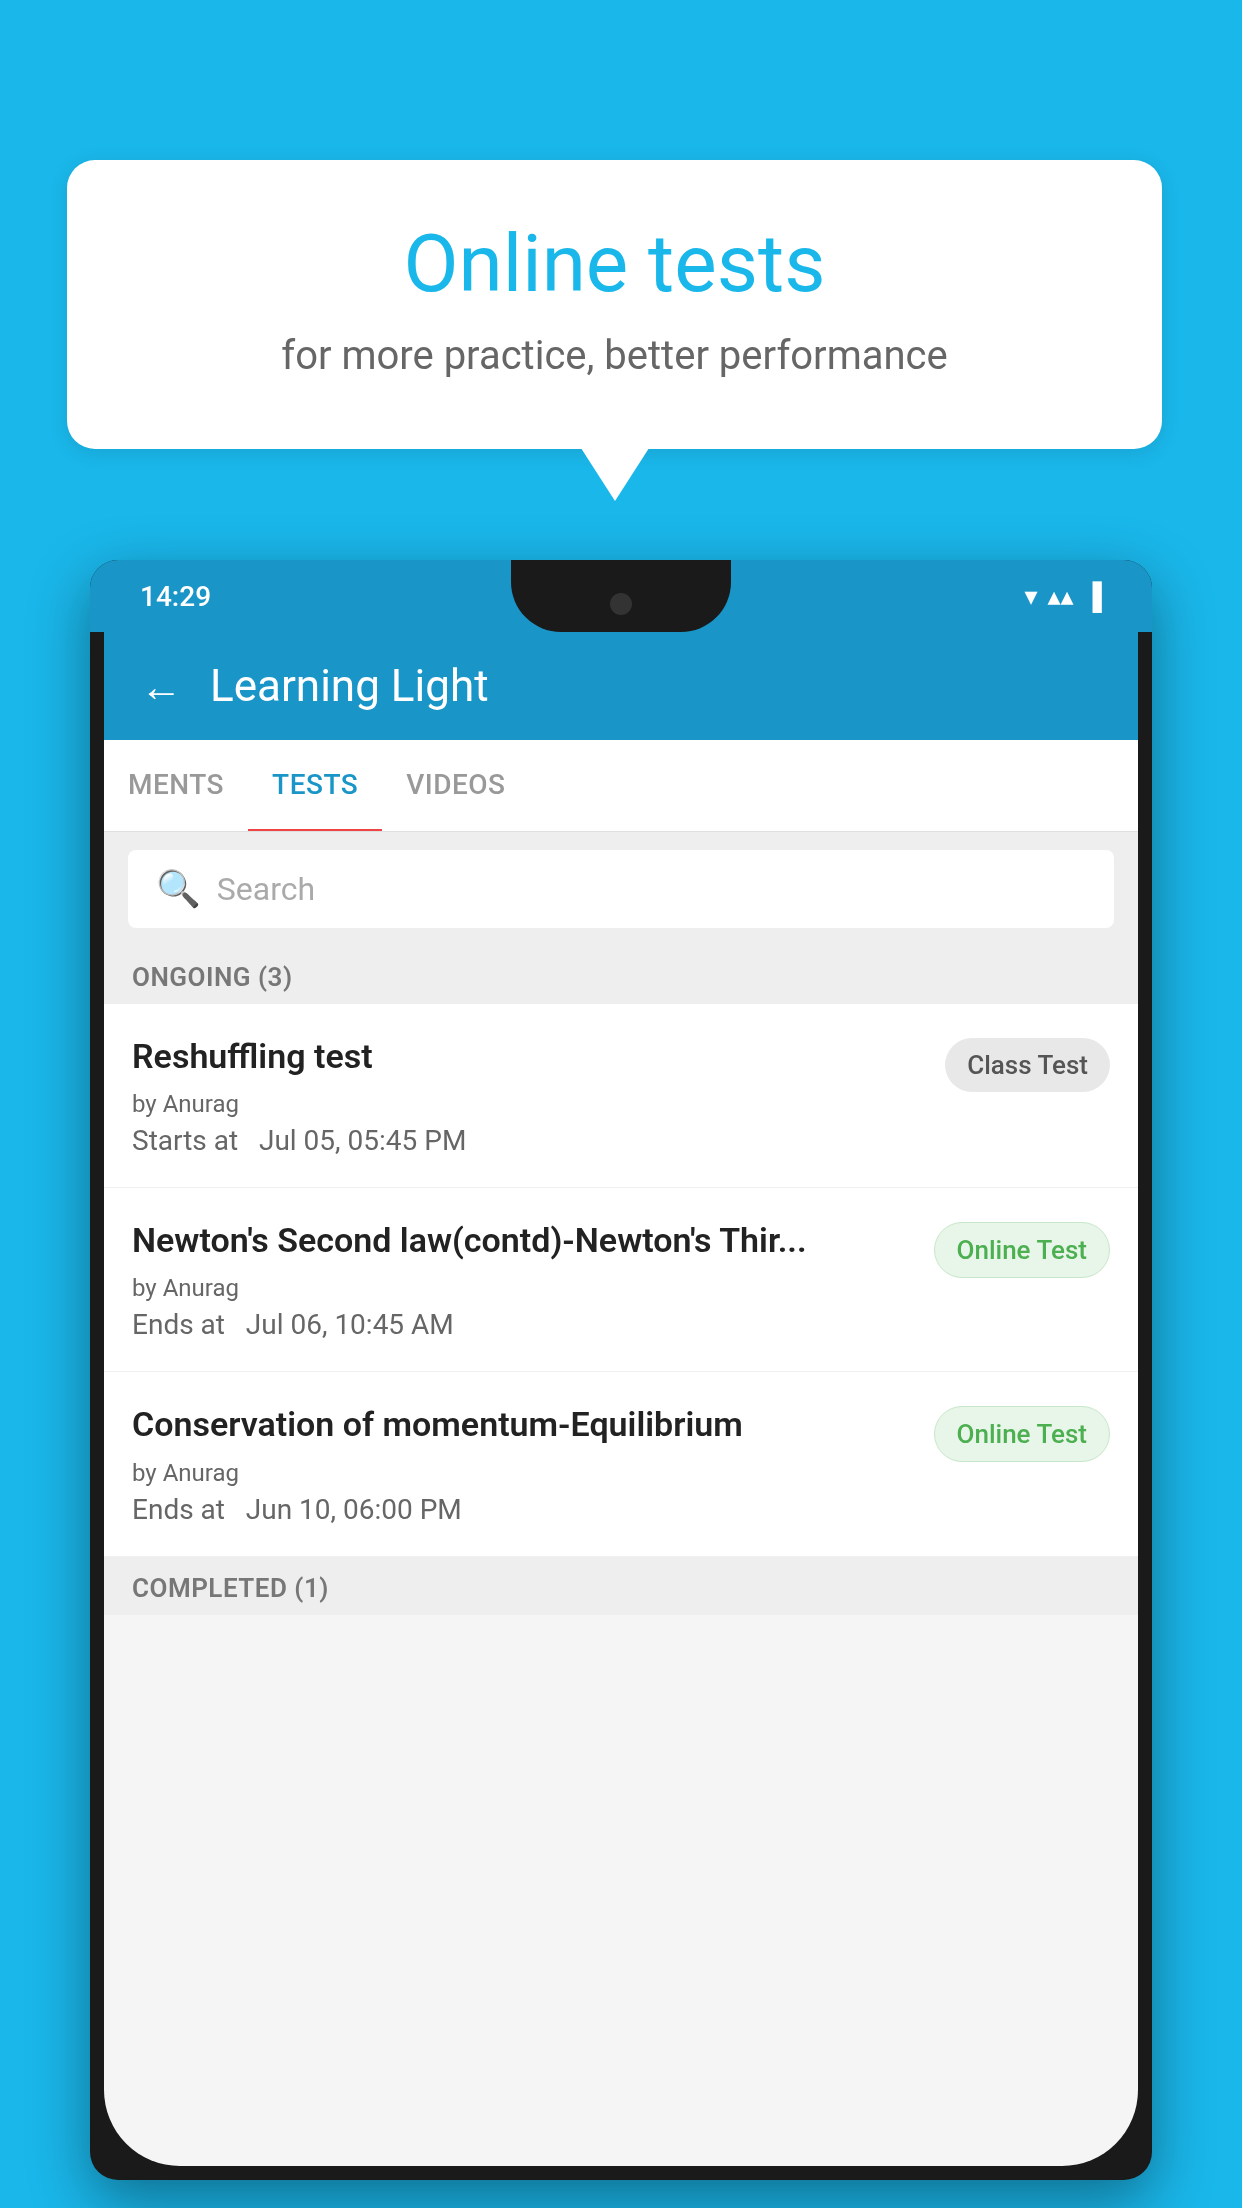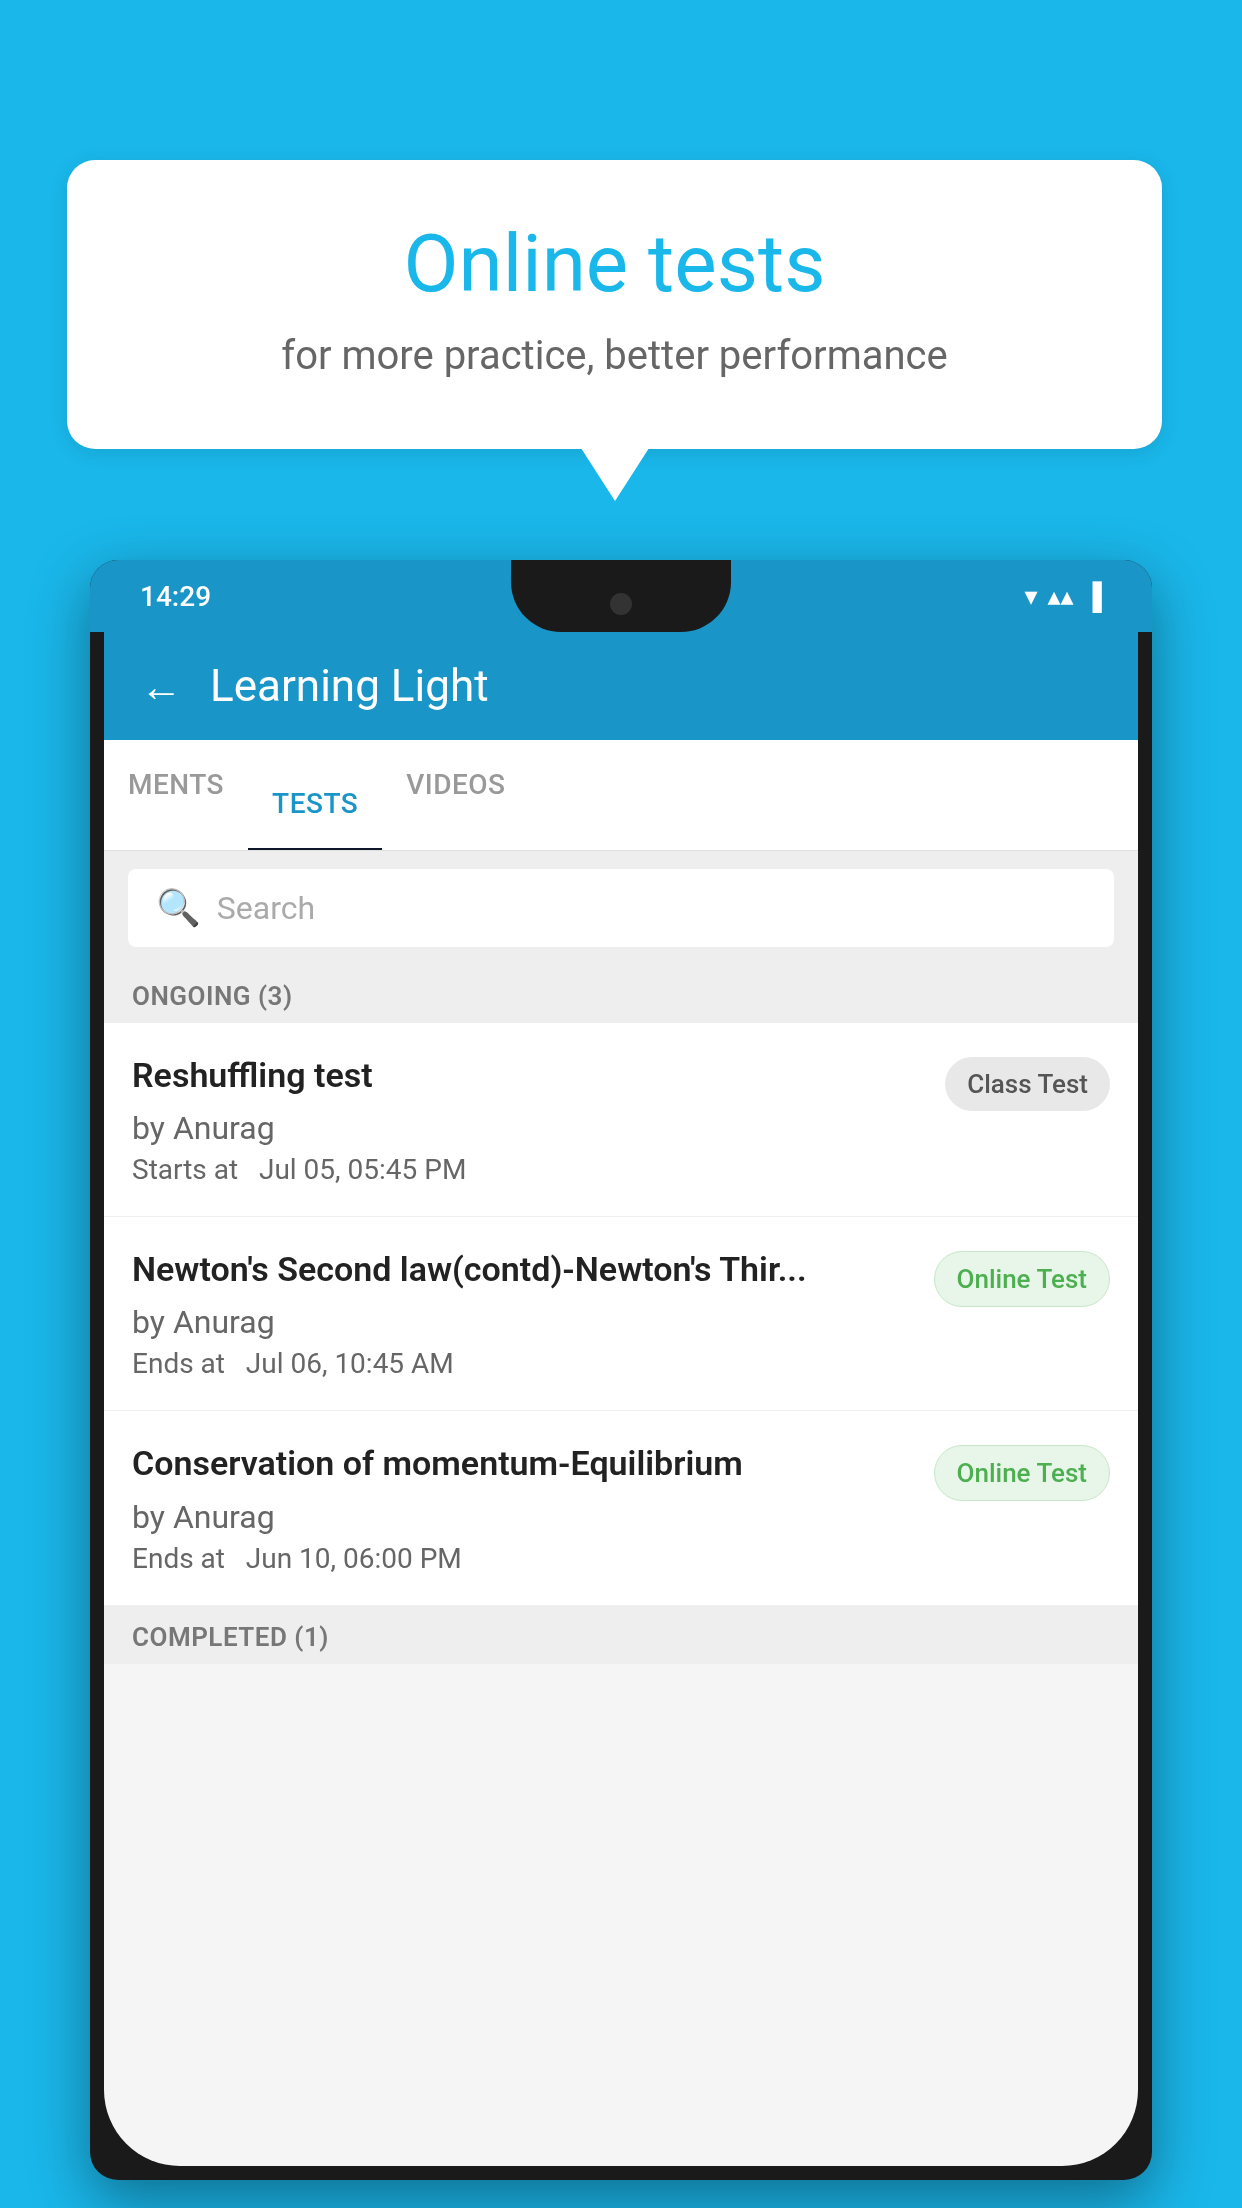--- a/index.html
+++ b/index.html
@@ -166,23 +166,22 @@
       font-weight: 500;
       color: #999;
       letter-spacing: 0.5px;
       cursor: pointer;
       text-transform: uppercase;
       flex-shrink: 0;
       text-align: center;
     }
     .tab-item.active {
       color: #1a95c8;
-      border-bottom: 3px solid #0f172a;
+      border-bottom: 3px solid #ef4444;
       margin-bottom: -1px;
-      margin-top: 19px;
     }
 
     
     .search-container {
       background: #eeeeee;
       padding: 18px 24px;
     }
     .search-bar {
       background: white;
       border-radius: 8px;
@@ -226,21 +225,21 @@
       flex: 1;
     }
     .test-title {
       font-size: 34px;
       font-weight: 600;
       color: #222;
       line-height: 1.3;
       margin-bottom: 12px;
     }
     .test-author {
-      font-size: 32px;
+      font-size: 24px;
       color: #666;
       margin-bottom: 6px;
     }
     .test-time {
       font-size: 28px;
       color: #666;
     }
     .test-badge {
       flex-shrink: 0;
       padding: 12px 22px;

